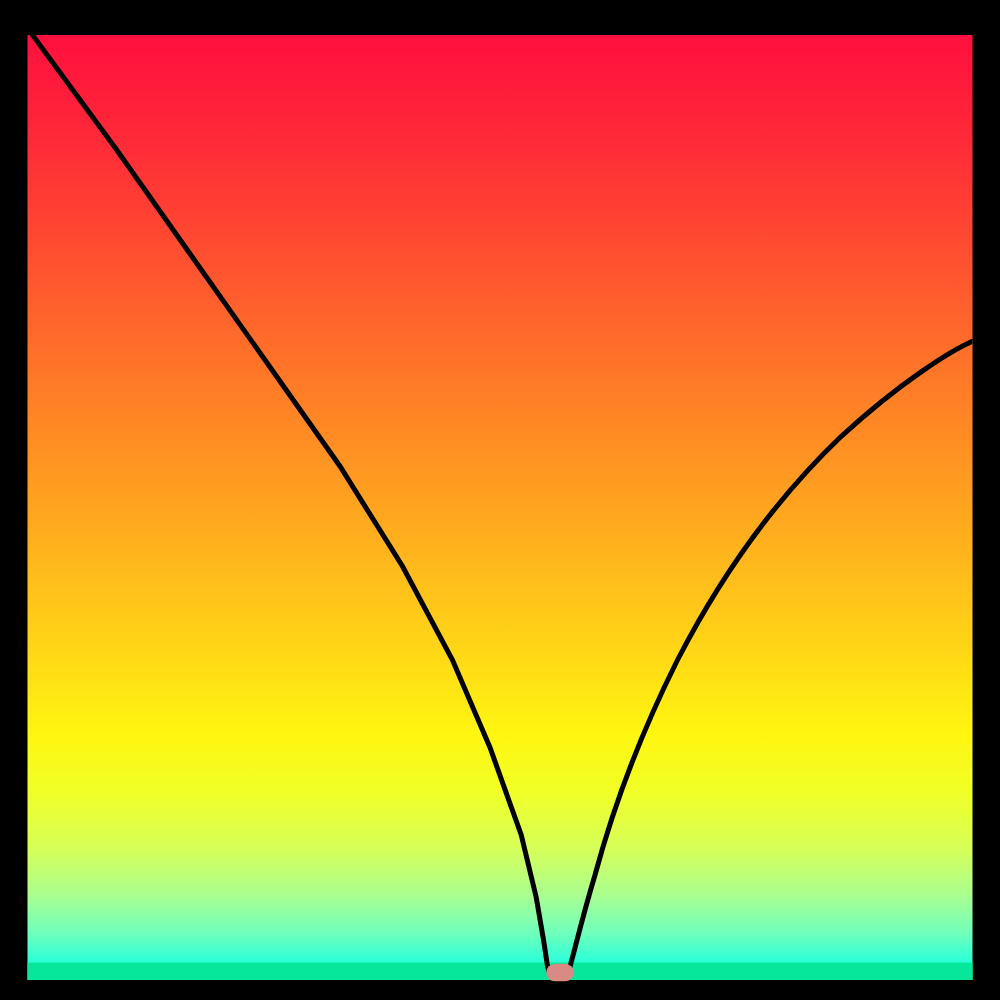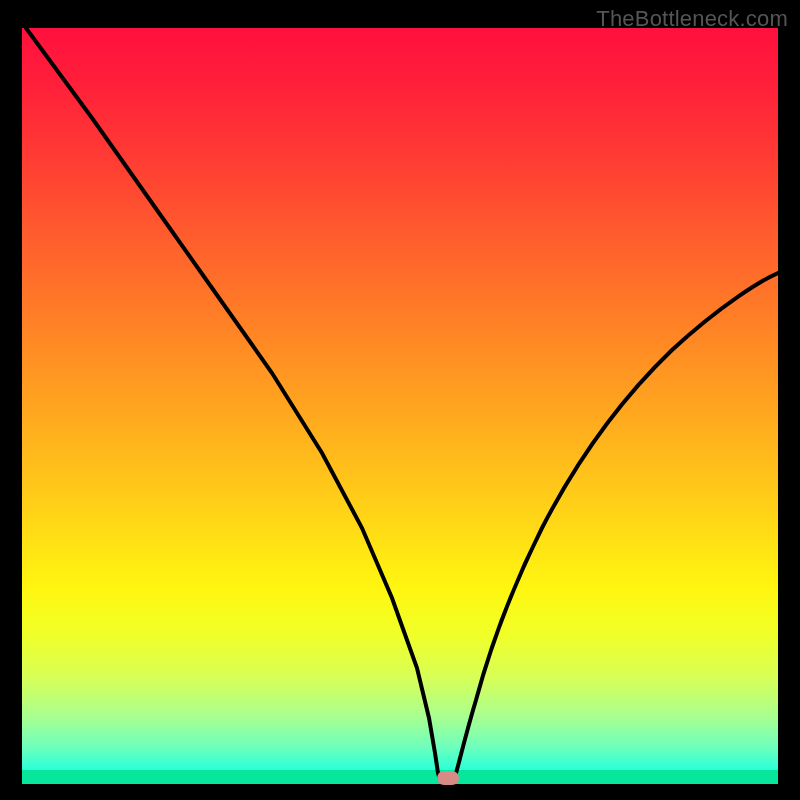--- a/index.html
+++ b/index.html
@@ -72,21 +72,20 @@
     background: #d88b84;
     border-radius: 8px;
     z-index: 6;
     transform: translate(-50%, -50%);
   }
 </style>
 </head>
 <body>
 
 <div class="frame">
-  <div class="watermark">TheBottleneck.com</div>
 
   <div class="plot">
     <div class="green-band"></div>
 
     <svg class="curve" viewBox="0 0 756 756" preserveAspectRatio="none">
       <path d="M 4 0
                L 70 90
                L 130 175
                L 190 260
                L 250 345

